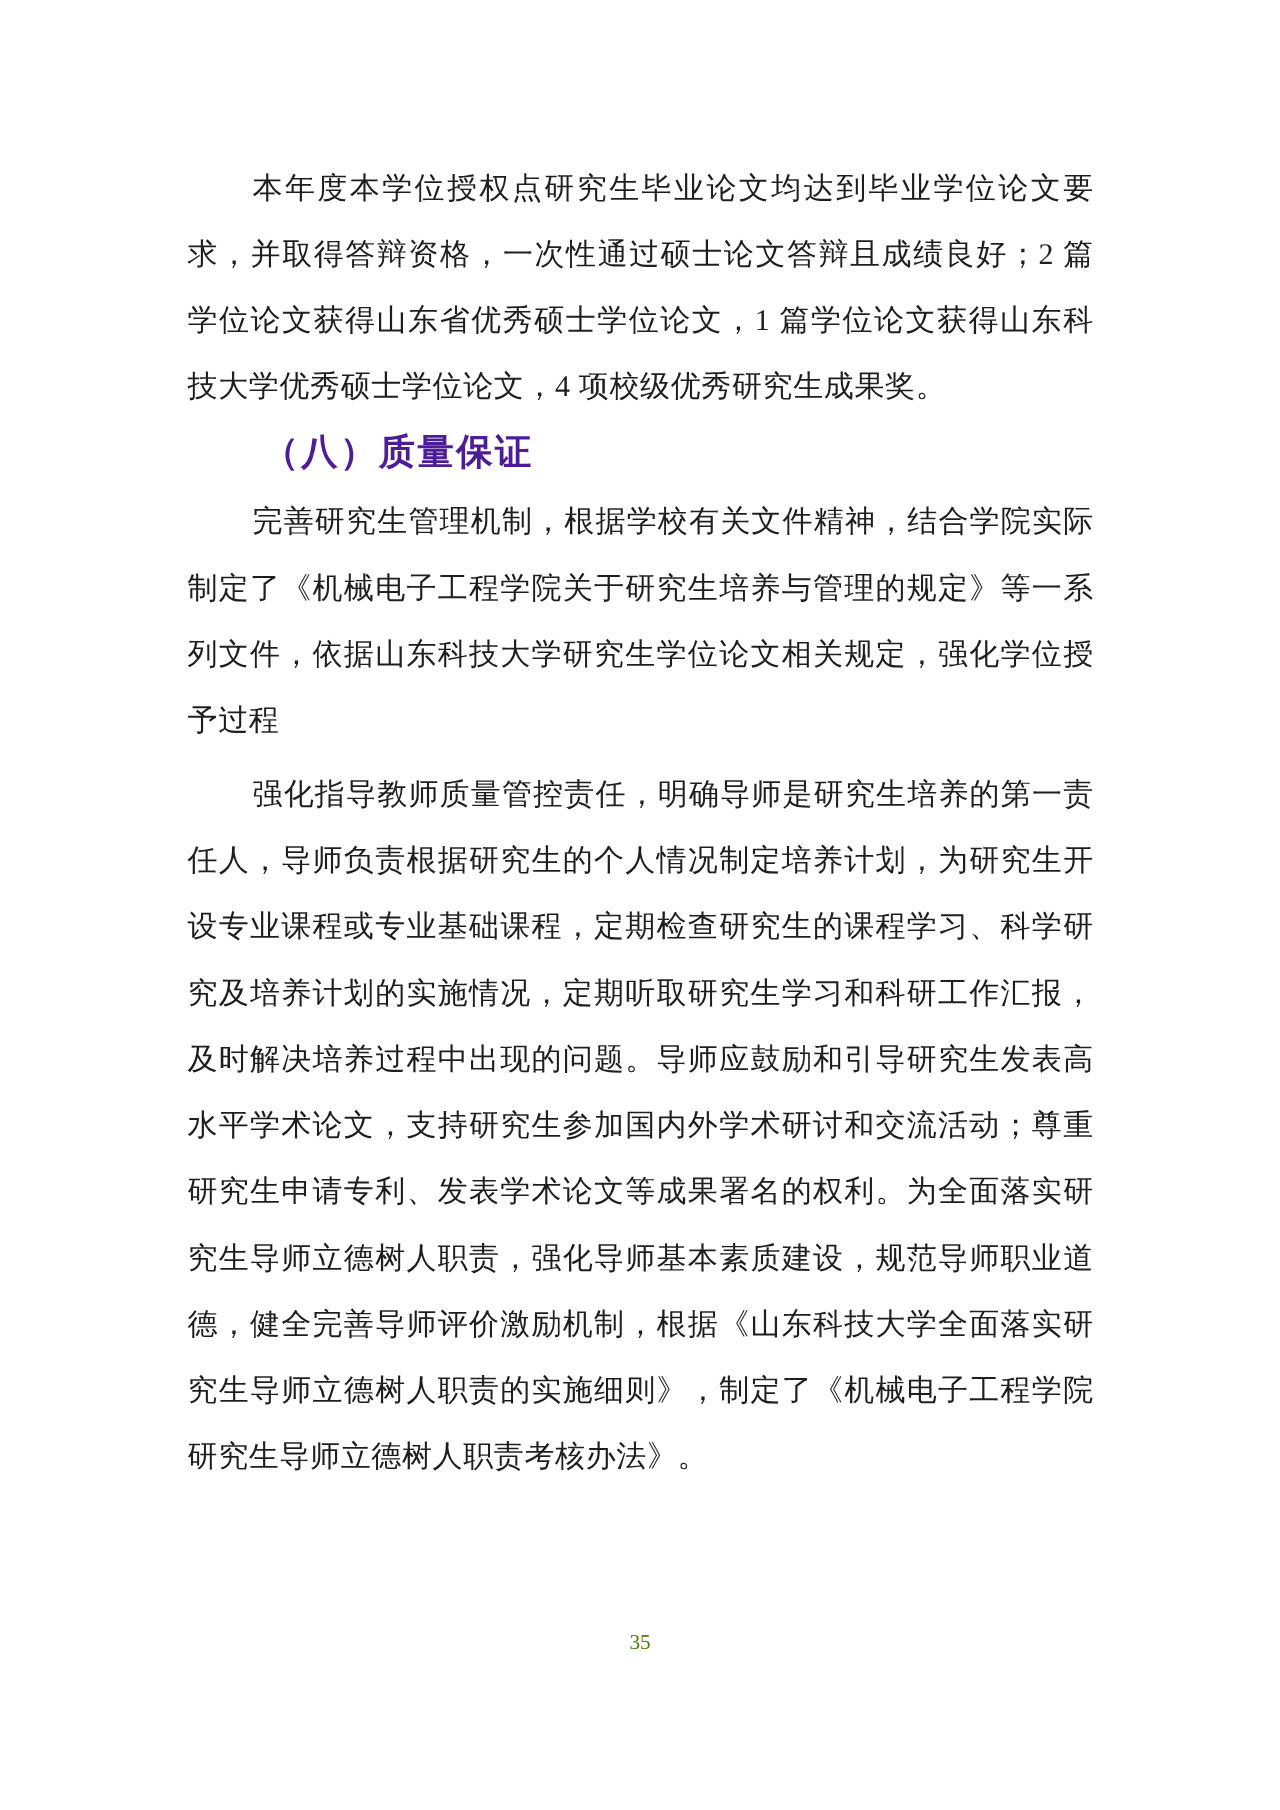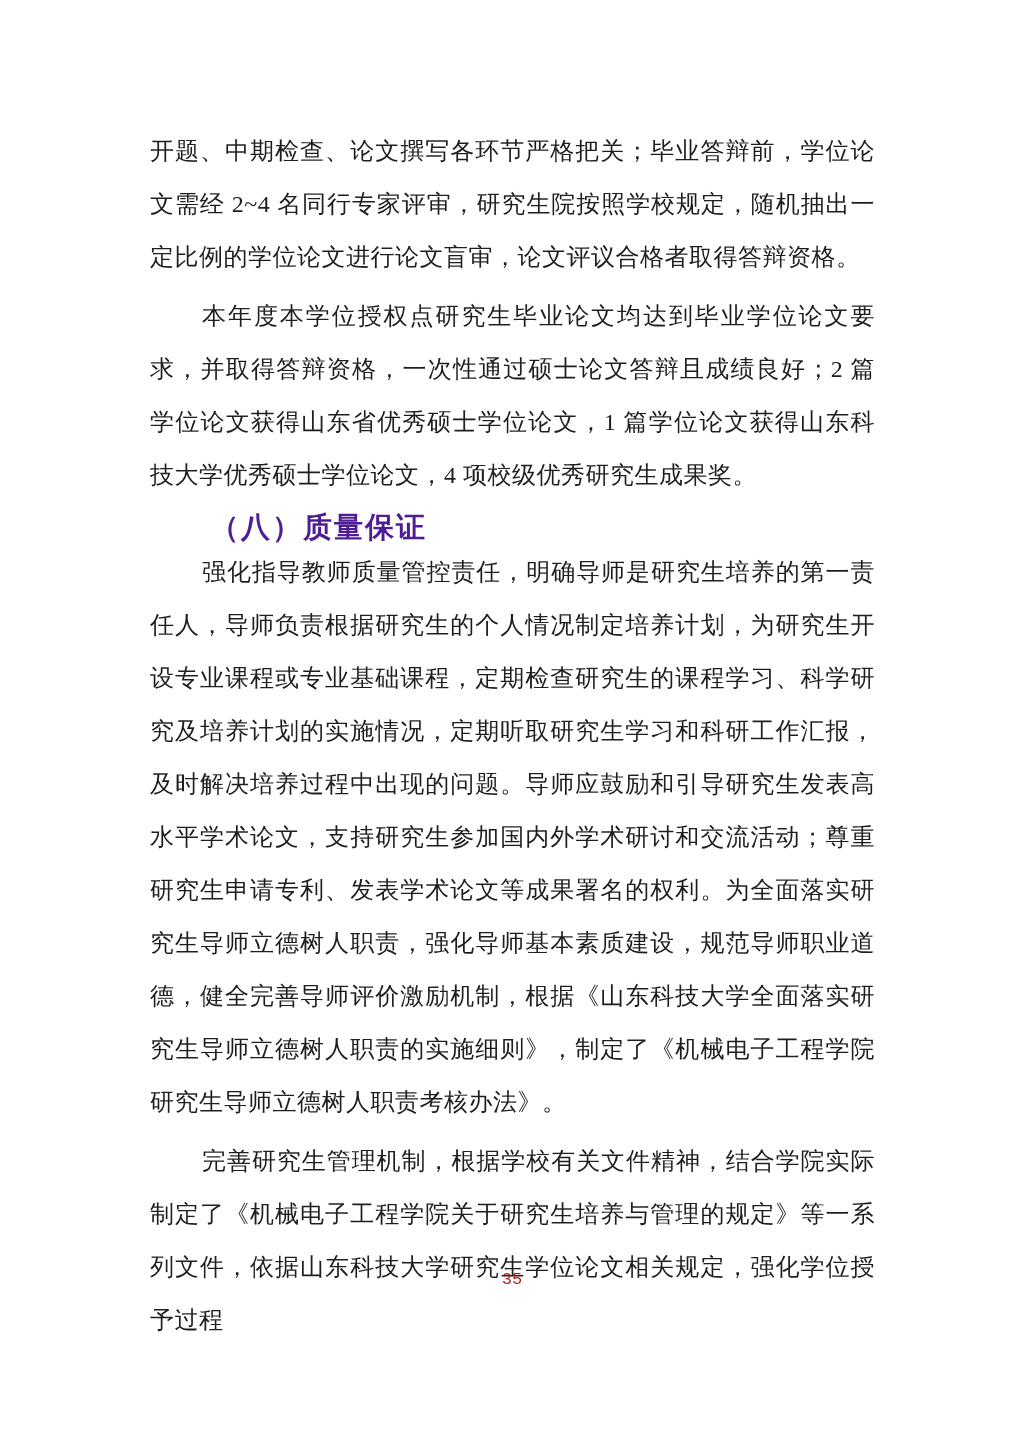--- a/index.html
+++ b/index.html
@@ -46,33 +46,32 @@
     color: #4c1d95;
   }
   .para-after-heading {
     margin-top: 0;
   }
   .para-last {
     margin-top: 11px;
   }
   .page-number {
     position: absolute;
-    top: 1270px;
+    top: 1304px;
     left: 0;
     width: 100%;
     text-align: center;
-    font-family: Liberation Mono, monospace;
+    font-family: Liberation Serif, serif;
     font-size: 17px;
-    color: #b91c1c;
+    color: #4d7c0f;
   }
 </style>
 </head>
 <body>
 
 <div class="page-content">
-  <p class="para">开题、中期检查、论文撰写各环节严格把关；毕业答辩前，学位论文需经 2~4 名同行专家评审，研究生院按照学校规定，随机抽出一定比例的学位论文进行论文盲审，论文评议合格者取得答辩资格。</p>
   <p class="para indent">本年度本学位授权点研究生毕业论文均达到毕业学位论文要求，并取得答辩资格，一次性通过硕士论文答辩且成绩良好；2 篇学位论文获得山东省优秀硕士学位论文，1 篇学位论文获得山东科技大学优秀硕士学位论文，4 项校级优秀研究生成果奖。</p>
   <h2 class="section-heading">（八）质量保证</h2>
+  <p class="para indent para-last">完善研究生管理机制，根据学校有关文件精神，结合学院实际制定了《机械电子工程学院关于研究生培养与管理的规定》等一系列文件，依据山东科技大学研究生学位论文相关规定，强化学位授予过程</p>
   <p class="para indent para-after-heading">强化指导教师质量管控责任，明确导师是研究生培养的第一责任人，导师负责根据研究生的个人情况制定培养计划，为研究生开设专业课程或专业基础课程，定期检查研究生的课程学习、科学研究及培养计划的实施情况，定期听取研究生学习和科研工作汇报，及时解决培养过程中出现的问题。导师应鼓励和引导研究生发表高水平学术论文，支持研究生参加国内外学术研讨和交流活动；尊重研究生申请专利、发表学术论文等成果署名的权利。为全面落实研究生导师立德树人职责，强化导师基本素质建设，规范导师职业道德，健全完善导师评价激励机制，根据《山东科技大学全面落实研究生导师立德树人职责的实施细则》，制定了《机械电子工程学院研究生导师立德树人职责考核办法》。</p>
-  <p class="para indent para-last">完善研究生管理机制，根据学校有关文件精神，结合学院实际制定了《机械电子工程学院关于研究生培养与管理的规定》等一系列文件，依据山东科技大学研究生学位论文相关规定，强化学位授予过程</p>
 </div>
 
 <div class="page-number">35</div>
 
 </body></html>

